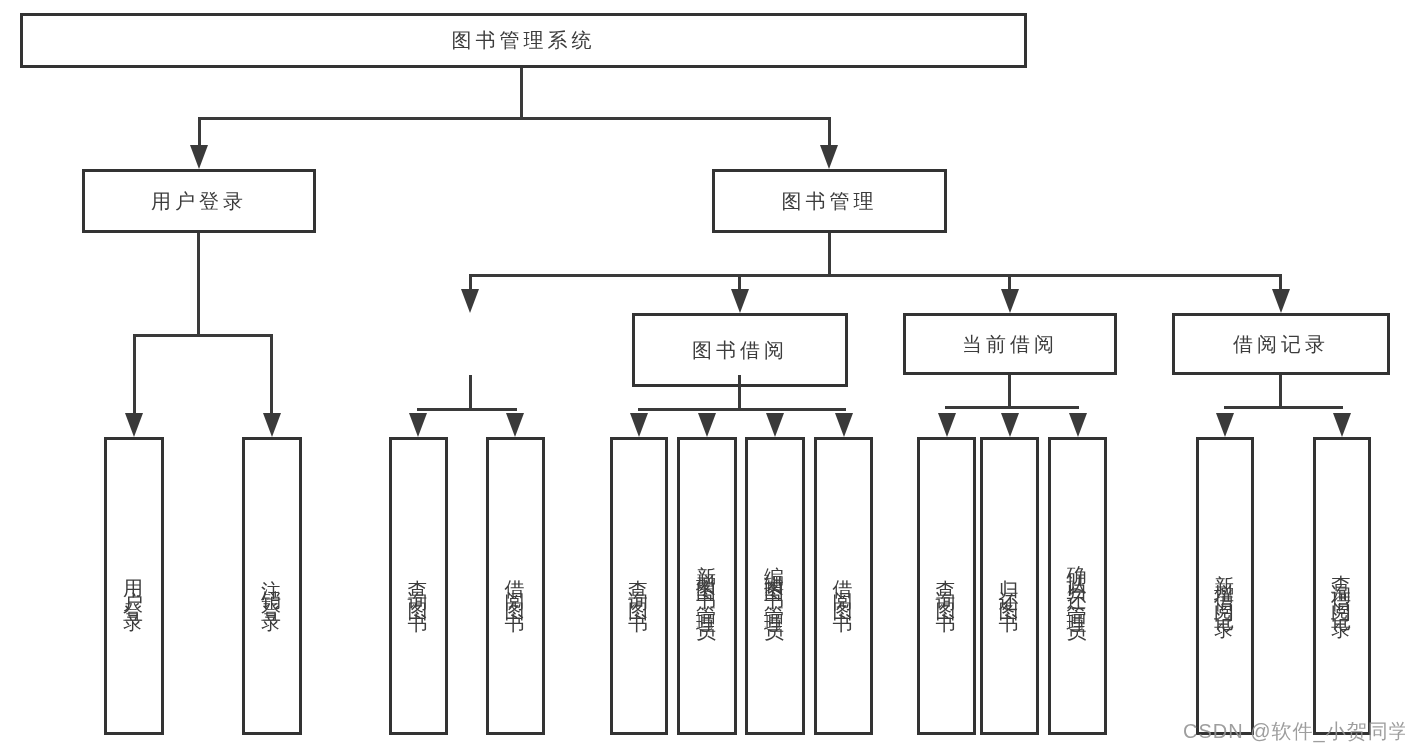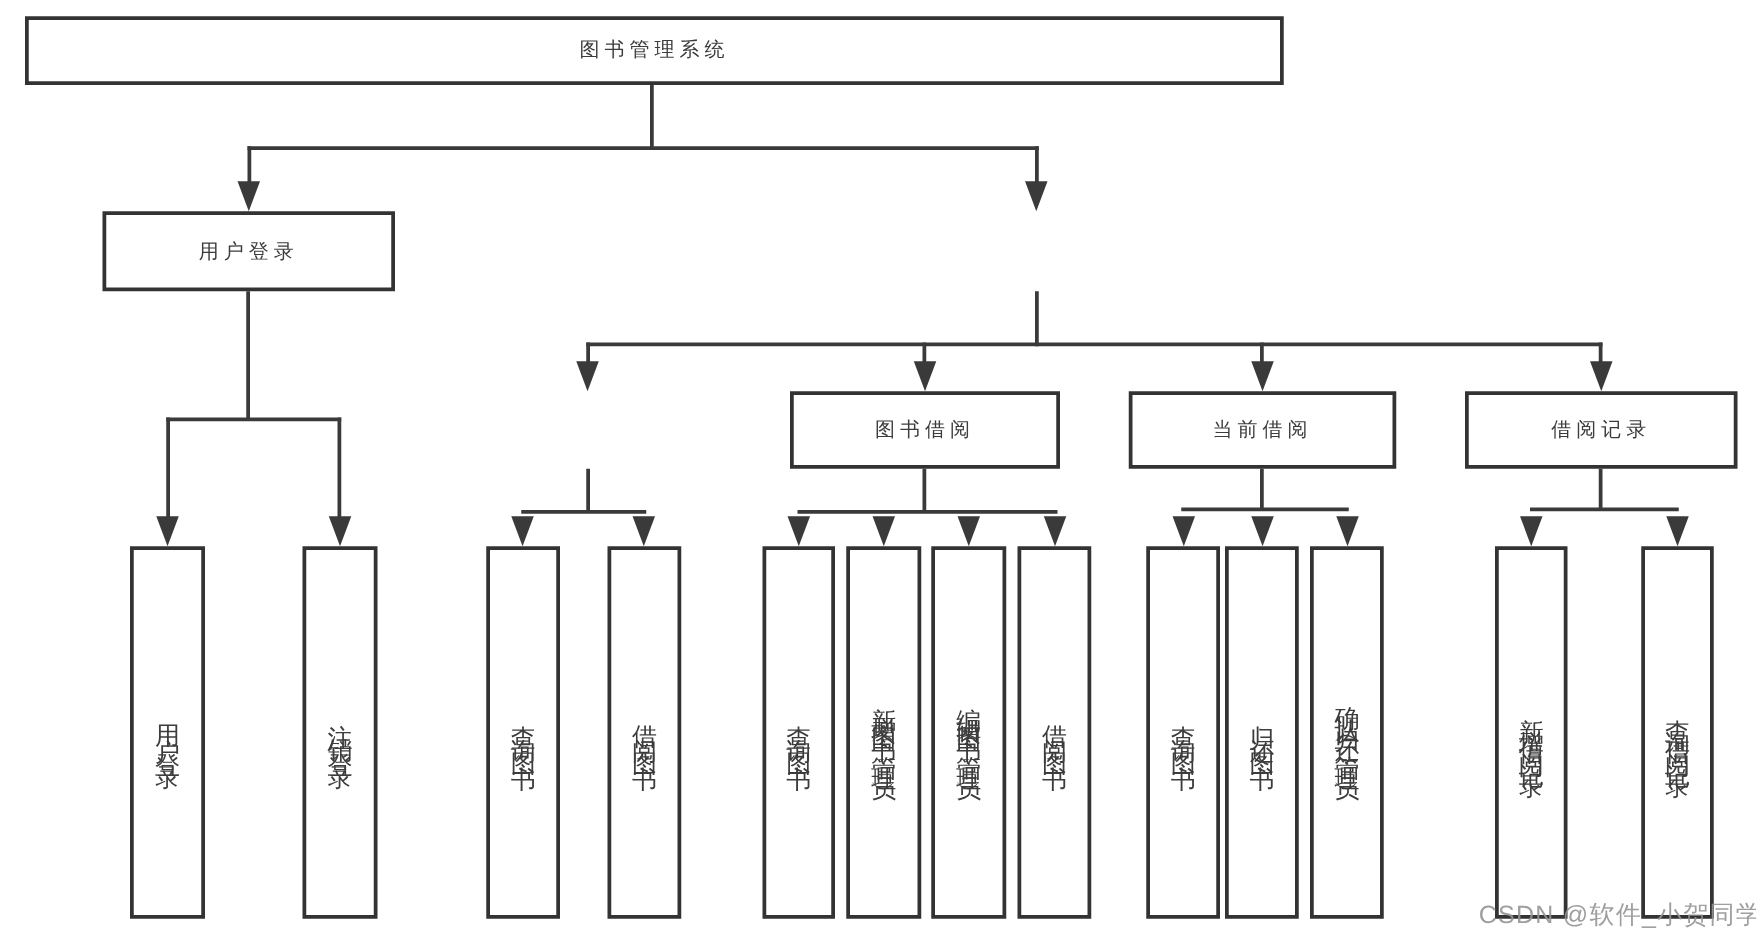--- a/index.html
+++ b/index.html
@@ -18,21 +18,21 @@
   }
   
   .hbox {
     position: absolute;
     box-sizing: border-box;
     background: #ffffff;
     border: 3px solid #333333;
     display: flex;
     align-items: center;
     justify-content: center;
-    font-size: 16px;
+    font-size: 20px;
     letter-spacing: 4px;
     color: #3c3c3c;
     white-space: nowrap;
   }
   .vbox {
     position: absolute;
     box-sizing: border-box;
     background: #ffffff;
     border: 3px solid #333333;
     display: flex;
@@ -82,40 +82,41 @@
   <div class="hbox" style="left:20px; top:13px; width:1007px; height:55px;">图书管理系统</div>
 
   <div class="line vline" style="left:520px; top:68px; height:51px;"></div>
   <div class="line hline" style="left:198px; top:117px; width:633px;"></div>
   <div class="line vline" style="left:198px; top:117px; height:32px;"></div>
   <div class="arrow" style="left:199px; top:145px;"></div>
   <div class="line vline" style="left:828px; top:117px; height:32px;"></div>
   <div class="arrow" style="left:829px; top:145px;"></div>
 
   <div class="hbox" style="left:82px; top:169px; width:234px; height:64px;">用户登录</div>
+  <div class="hbox" style="left:712px; top:169px; width:235px; height:64px;">图书管理</div>
 
   <div class="line vline" style="left:197px; top:233px; height:103px;"></div>
   <div class="line hline" style="left:133px; top:334px; width:140px;"></div>
   <div class="line vline" style="left:133px; top:334px; height:82px;"></div>
   <div class="arrow" style="left:134px; top:413px;"></div>
   <div class="line vline" style="left:270px; top:334px; height:82px;"></div>
   <div class="arrow" style="left:272px; top:413px;"></div>
 
   <div class="line vline" style="left:828px; top:233px; height:44px;"></div>
   <div class="line hline" style="left:469px; top:274px; width:813px;"></div>
   <div class="line vline" style="left:469px; top:274px; height:20px;"></div>
   <div class="arrow" style="left:470px; top:289px;"></div>
   <div class="line vline" style="left:738px; top:274px; height:20px;"></div>
   <div class="arrow" style="left:740px; top:289px;"></div>
   <div class="line vline" style="left:1008px; top:274px; height:20px;"></div>
   <div class="arrow" style="left:1010px; top:289px;"></div>
   <div class="line vline" style="left:1279px; top:274px; height:20px;"></div>
   <div class="arrow" style="left:1281px; top:289px;"></div>
 
-  <div class="hbox" style="left:632px; top:313px; width:216px; height:62px;">图书借阅</div>
+  <div class="hbox" style="left:632px; top:313px; width:216px; height:74px;">图书借阅</div>
   <div class="hbox" style="left:1172px; top:313px; width:218px; height:62px;">借阅记录</div>
   <div class="hbox" style="left:903px; top:313px; width:214px; height:62px;">当前借阅</div>
 
   <div class="line vline" style="left:469px; top:375px; height:35px;"></div>
   <div class="line hline" style="left:417px; top:408px; width:100px;"></div>
   <div class="arrow" style="left:418px; top:413px;"></div>
   <div class="arrow" style="left:515px; top:413px;"></div>
 
   <div class="line vline" style="left:738px; top:375px; height:35px;"></div>
   <div class="line hline" style="left:638px; top:408px; width:208px;"></div>

